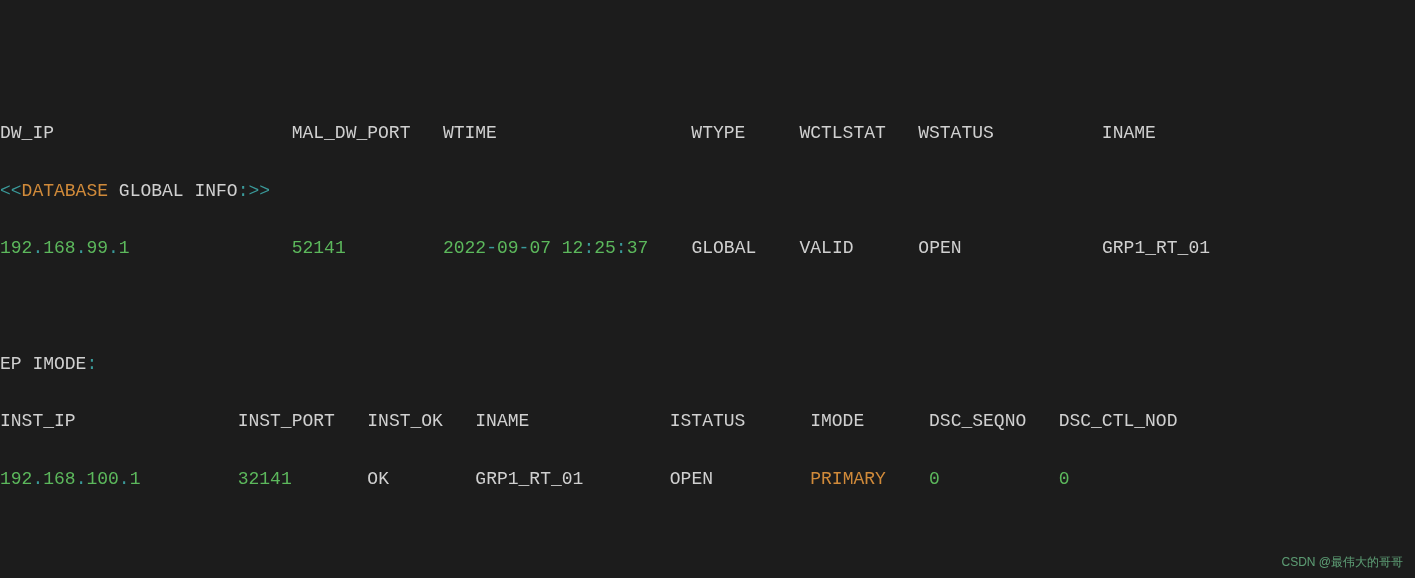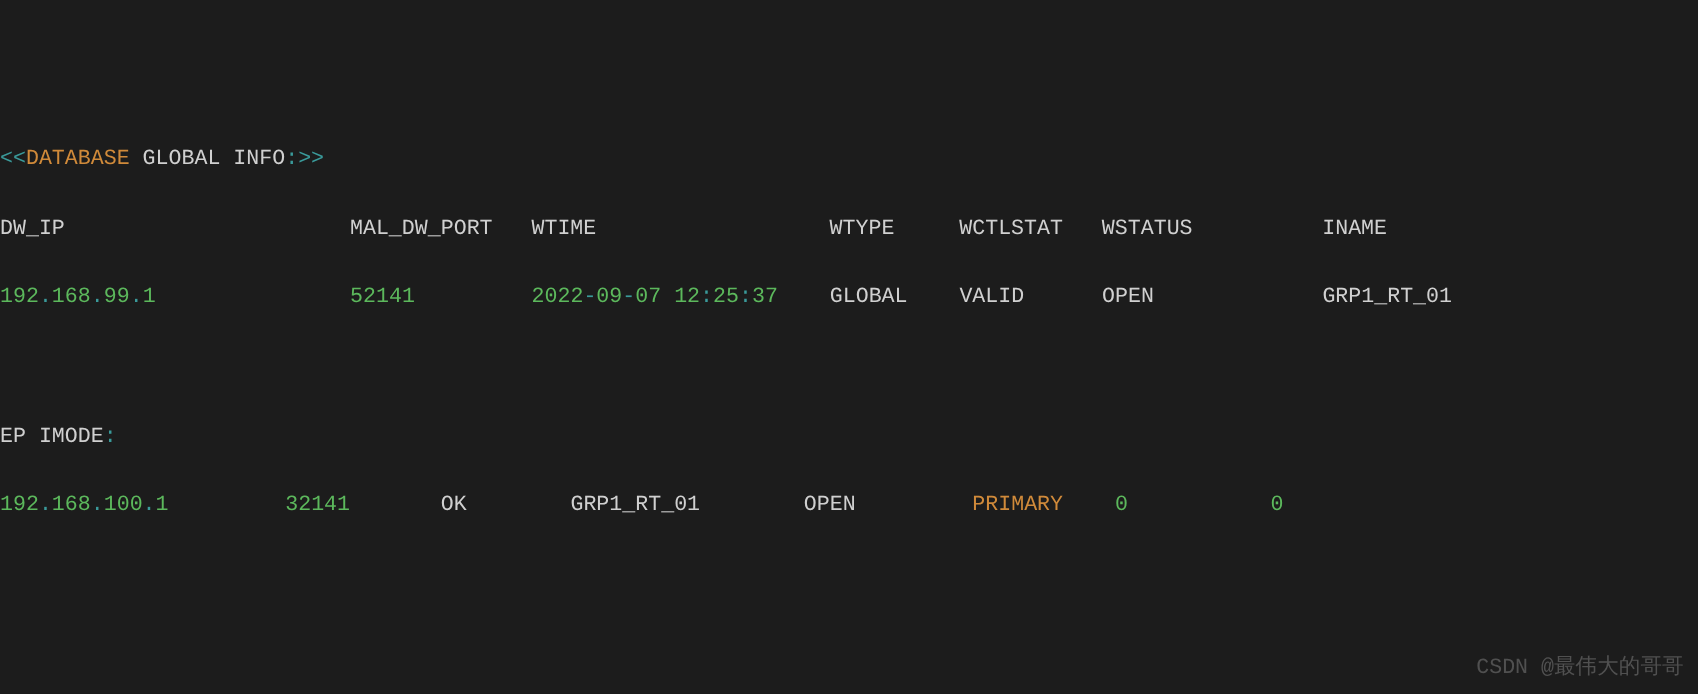--- a/index.html
+++ b/index.html
@@ -20,37 +20,38 @@
   }
   .line { white-space: pre; }
   .white { color: #d0d0d0; }
   .orange { color: #d08a3a; }
   .green  { color: #5cb85c; }
   .cyanpunct { color: #3a9a9a; }
   .watermark {
     position: absolute;
     right: 12px;
     bottom: 6px;
-    color: #737373;
-    font-size: 18px;
-    font-family: Liberation Mono, monospace;
+    color: #86efac;
+    font-size: 12px;
+    font-family: Liberation Sans, sans-serif;
     opacity: 0.6;
   }
   span { display: inline; }
 </style>
 </head>
 <body>
 
 
 <div class="container">
+<div class="line"><span class="white">DW_IP</span>                      <span class="white">MAL_DW_PORT</span>   <span class="white">WTIME</span>                  <span class="white">WTYPE</span>     <span class="white">WCTLSTAT</span>   <span class="white">WSTATUS</span>          <span class="white">INAME</span></div>
 <div class="line"><span class="cyanpunct">&lt;&lt;</span><span class="orange">DATABASE</span><span class="white"> GLOBAL INFO</span><span class="cyanpunct">:</span><span class="cyanpunct">&gt;&gt;</span></div>
-<div class="line"><span class="white">DW_IP</span>                      <span class="white">MAL_DW_PORT</span>   <span class="white">WTIME</span>                  <span class="white">WTYPE</span>     <span class="white">WCTLSTAT</span>   <span class="white">WSTATUS</span>          <span class="white">INAME</span></div>
 <div class="line"><span class="green"><span></span>192<span class="cyanpunct">.</span>168<span class="cyanpunct">.</span>99<span class="cyanpunct">.</span>1</span>               <span class="green">52141</span>         <span class="green">2022<span class="cyanpunct">-</span>09<span class="cyanpunct">-</span>07 12<span class="cyanpunct">:</span>25<span class="cyanpunct">:</span>37</span>    <span class="white">GLOBAL</span>    <span class="white">VALID</span>      <span class="white">OPEN</span>             <span class="white">GRP1_RT_01</span></div>
 <div class="line">&nbsp;</div>
 <div class="line"><span class="white">EP IMODE</span><span class="cyanpunct">:</span></div>
+<div class="line"><span class="white">INST_IP</span>               <span class="white">INST_PORT</span>   <span class="white">INST_OK</span>   <span class="white">INAME</span>             <span class="white">ISTATUS</span>      <span class="white">IMODE</span>      <span class="white">DSC_SEQNO</span>   <span class="white">DSC_CTL_NOD</span></div>
 <div class="line"><span class="green">192<span class="cyanpunct">.</span>168<span class="cyanpunct">.</span>100<span class="cyanpunct">.</span>1</span>         <span class="green">32141</span>       <span class="white">OK</span>        <span class="white">GRP1_RT_01</span>        <span class="white">OPEN</span>         <span class="orange">PRIMARY</span>    <span class="green">0</span>           <span class="green">0</span></div>
 <div class="line">&nbsp;</div>
 
 
 
 
 
 
 
 

